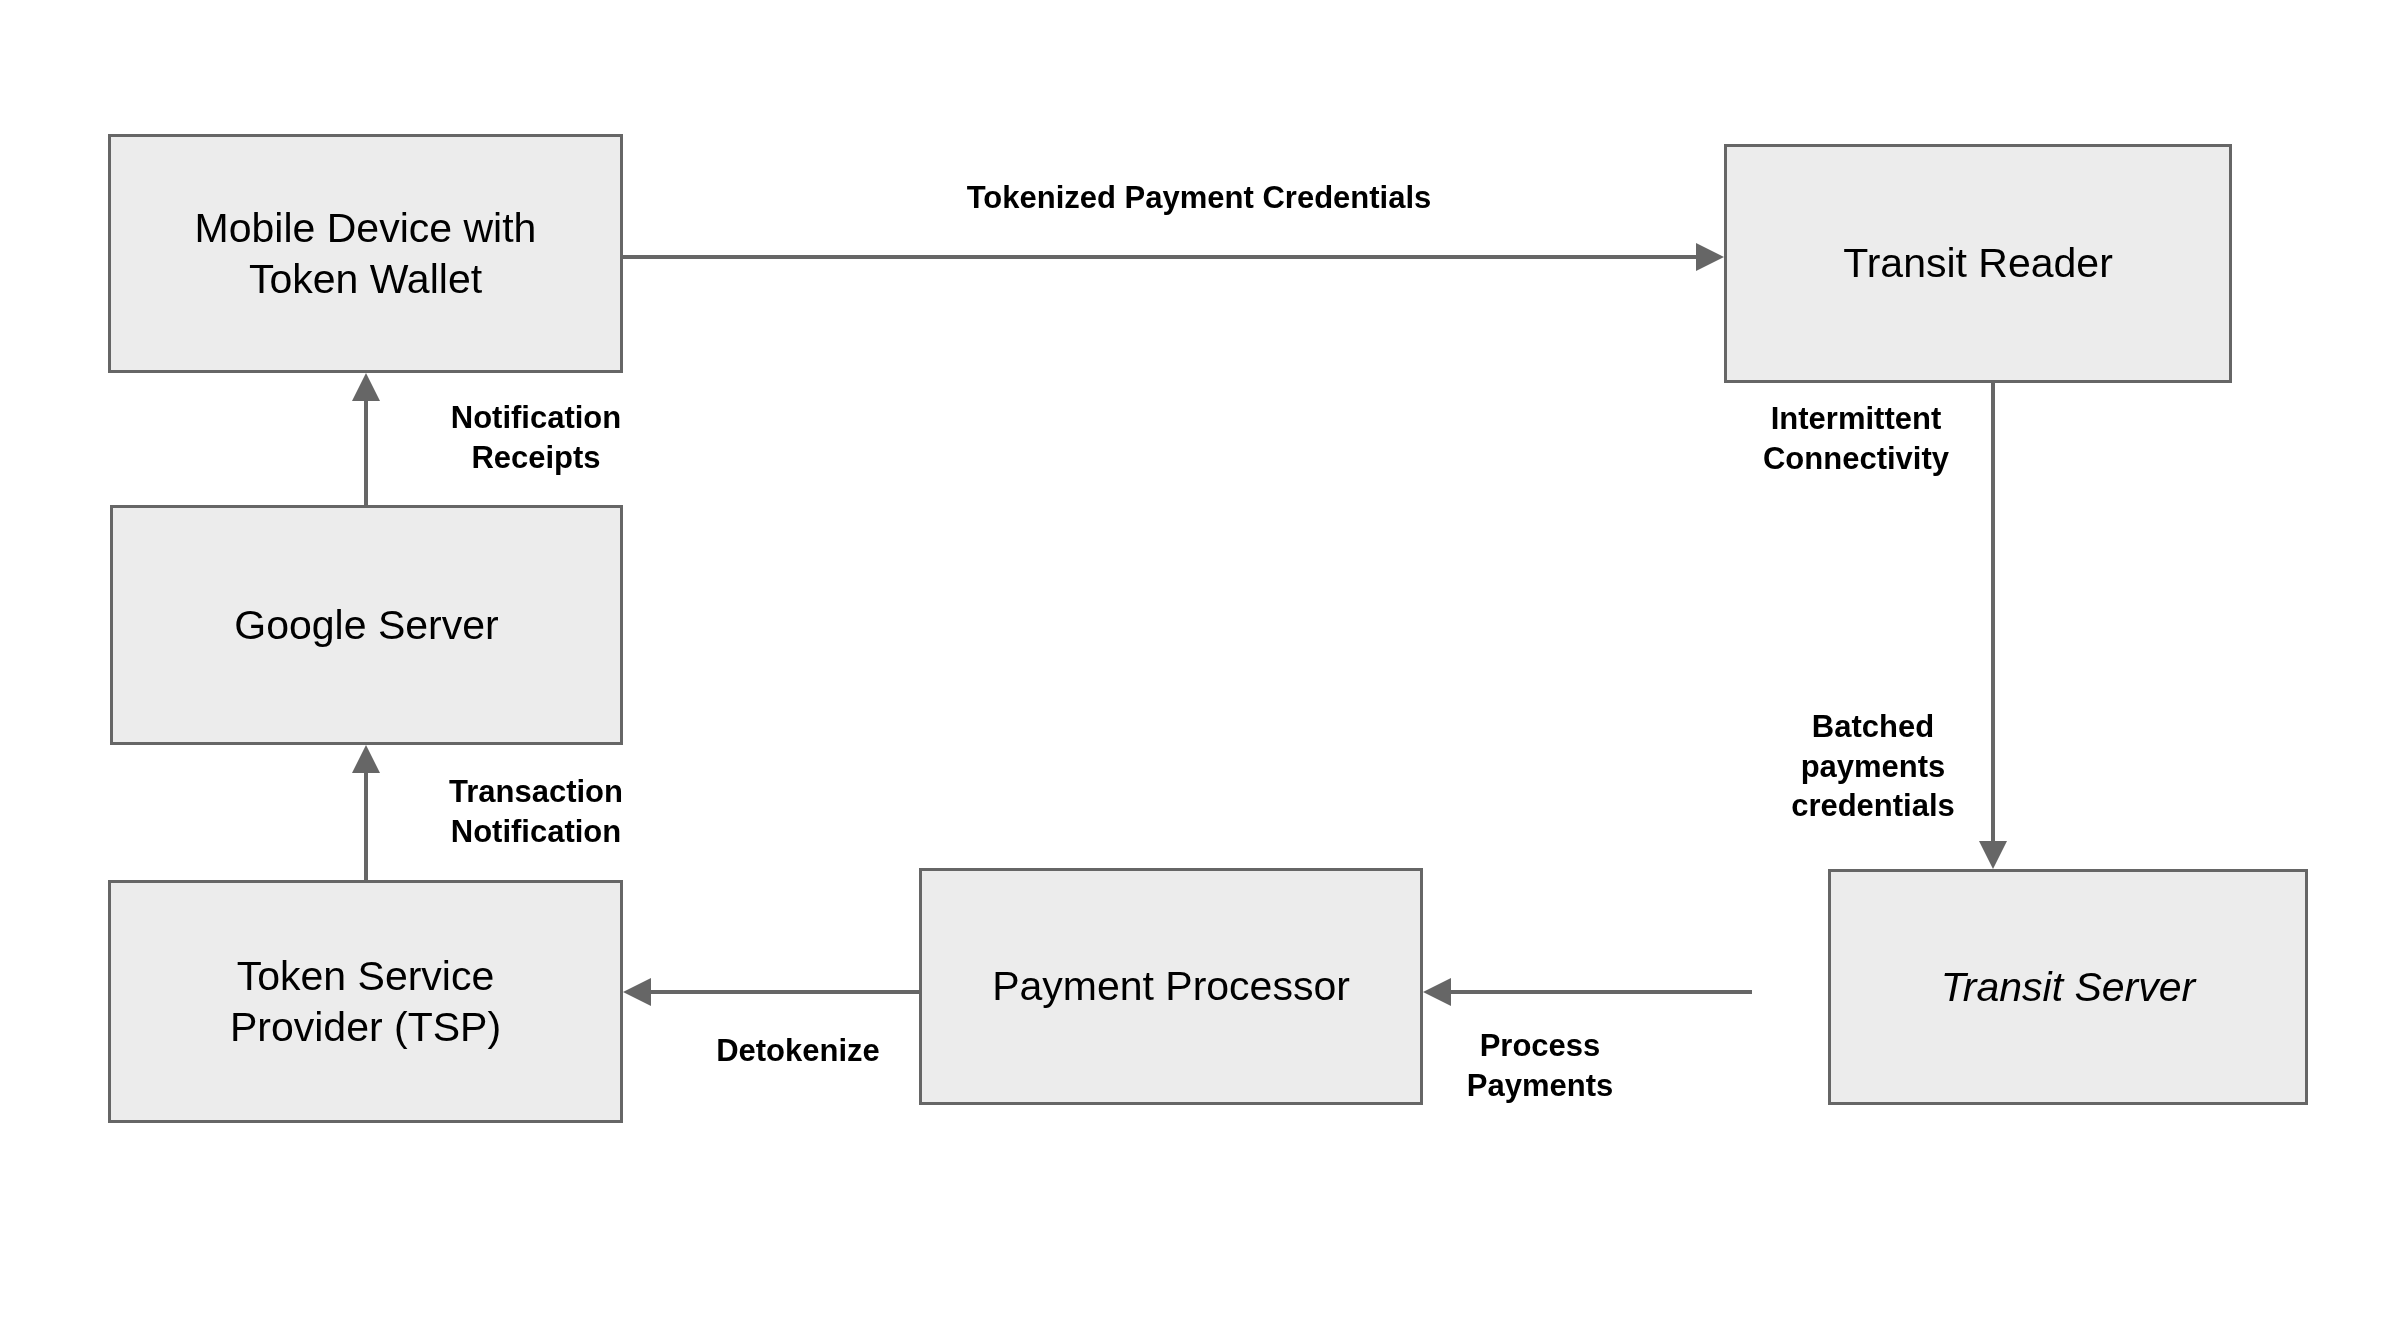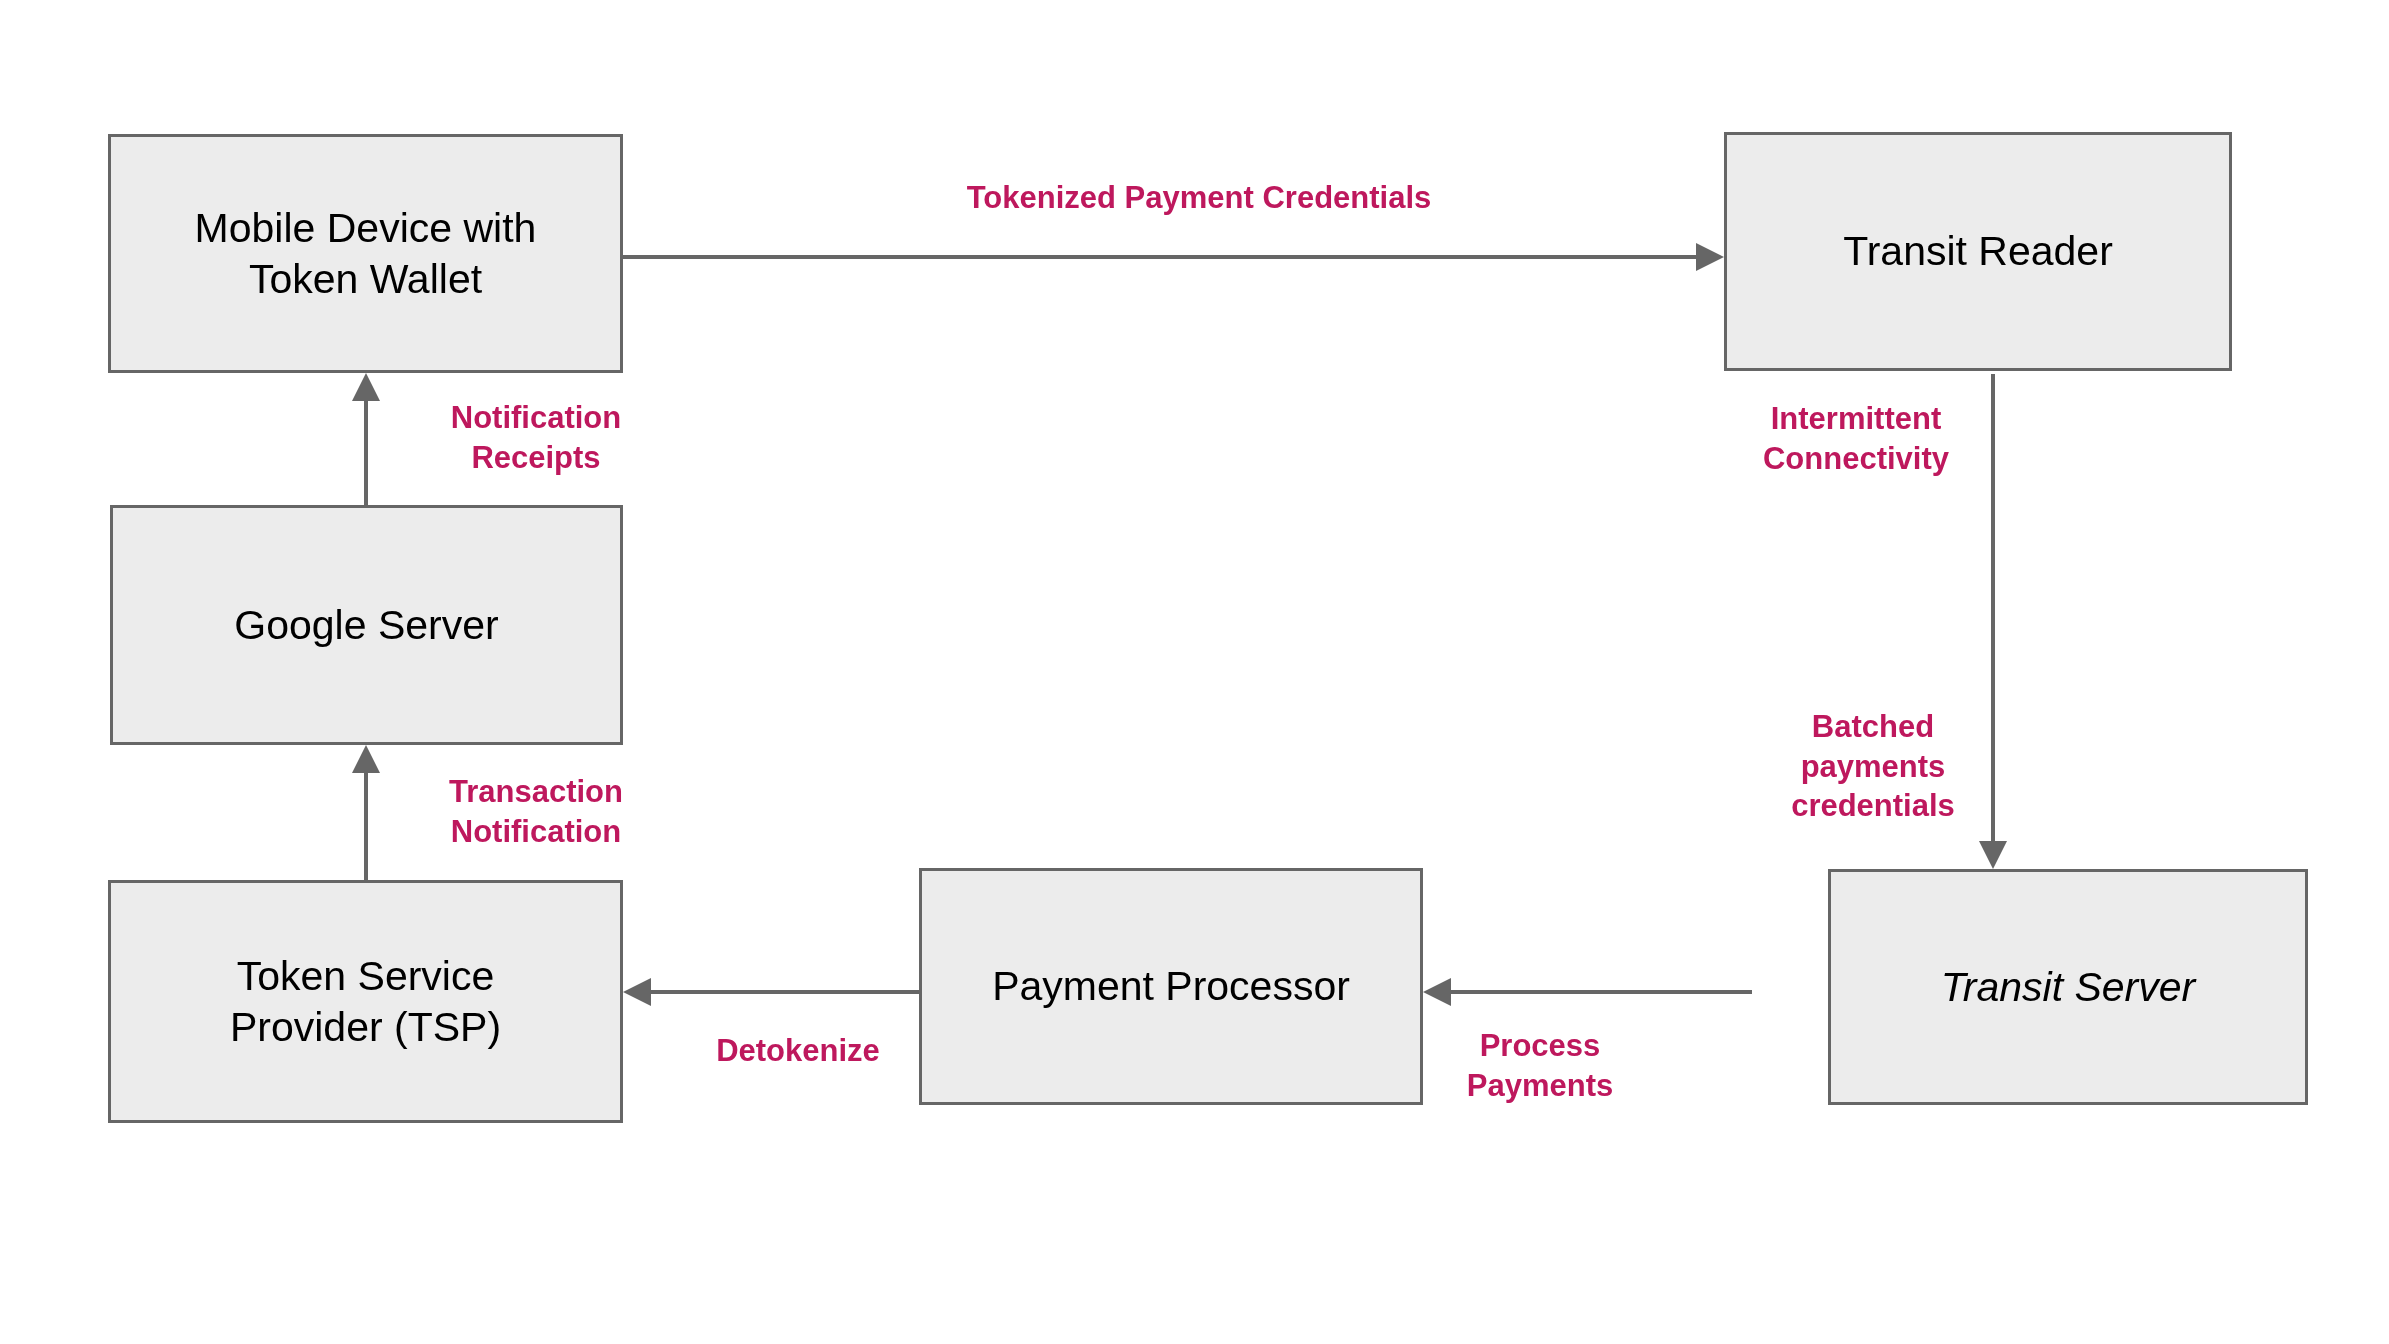--- a/index.html
+++ b/index.html
@@ -29,21 +29,21 @@
     color: #000000;
     font-size: 41px;
     font-weight: 400;
     line-height: 1.22;
     letter-spacing: 0px;
     font-family: "Liberation Sans", sans-serif;
     white-space: pre-line;
   }
   .edge-label {
     position: absolute;
-    color: #be185d;
+    color: #000000;
     font-weight: bold;
     font-size: 31px;
     line-height: 1.28;
     font-family: "Liberation Sans", sans-serif;
     white-space: pre-line;
     text-align: center;
   }
   .edge-label.left-align { text-align: center; }
   .edge-svg {
     position: absolute;
@@ -97,21 +97,21 @@
 
     <g>
       <line class="edge-line" x1="366" y1="505" x2="366" y2="392"></line>
       <polygon class="arrow-head" points="366,373 352,401 380,401"></polygon>
     </g>
   </svg>
 
   <div class="node" style="left:108px; top:134px; width:515px; height:239px;">Mobile Device with
 Token Wallet</div>
 
-  <div class="node" style="left:1724px; top:132px; width:508px; height:239px;">Transit Reader</div>
+  <div class="node" style="left:1724px; top:144px; width:508px; height:239px;">Transit Reader</div>
 
   <div class="node" style="left:110px; top:505px; width:513px; height:240px;">Google Server</div>
 
   <div class="node" style="left:1828px; top:869px; width:480px; height:236px;font-style:italic;">Transit Server</div>
 
   <div class="node" style="left:108px; top:880px; width:515px; height:243px;">Token Service
 Provider (TSP)</div>
 
   <div class="node" style="left:919px; top:868px; width:504px; height:237px;">Payment Processor</div>
 

